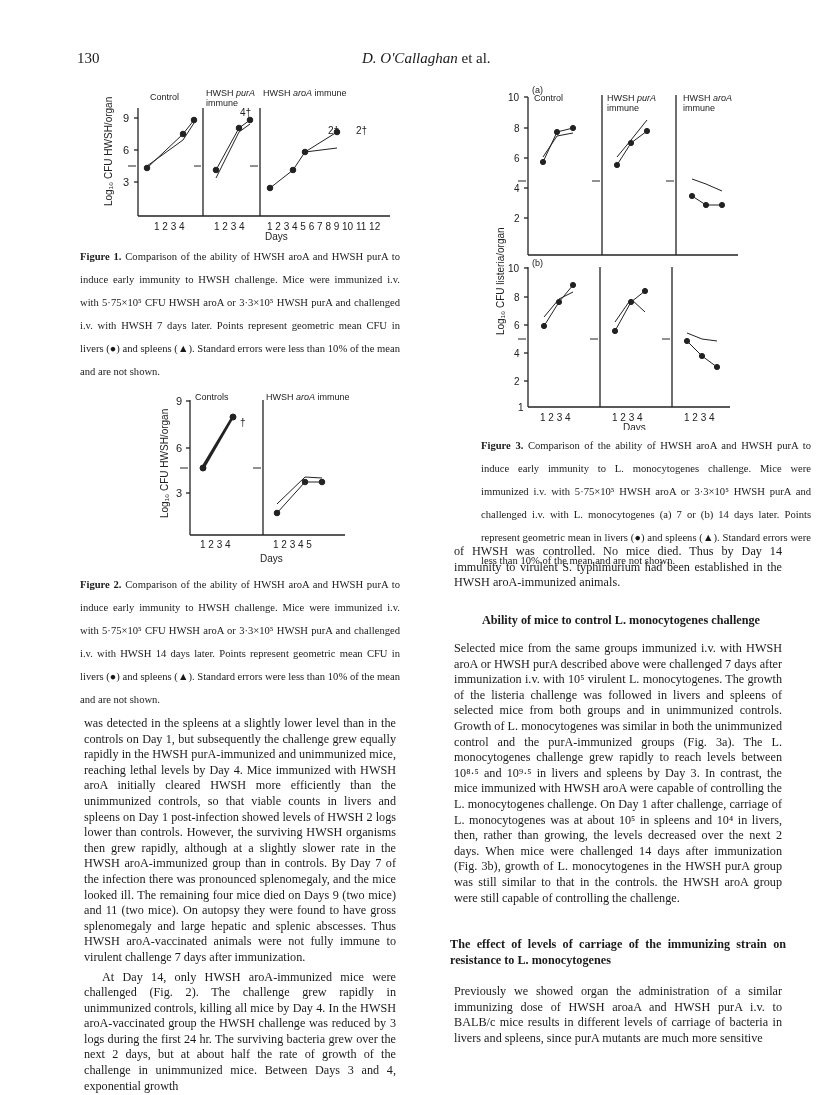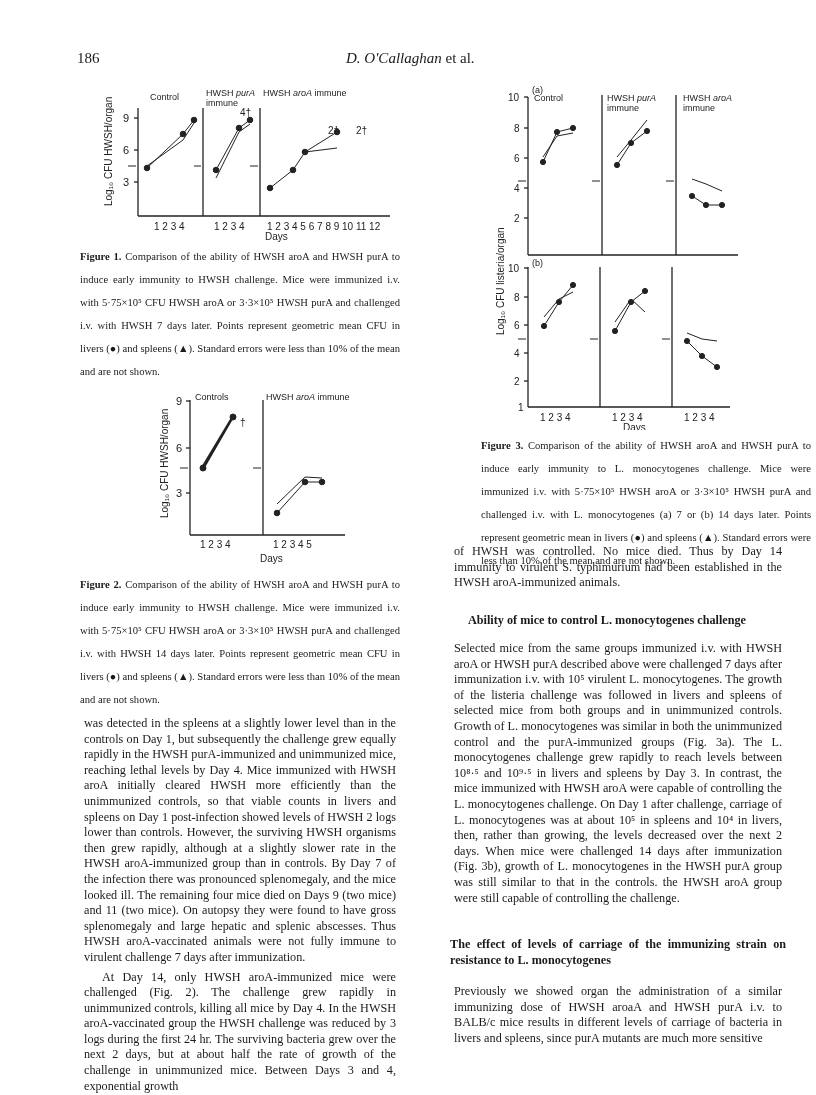--- a/index.html
+++ b/index.html
@@ -1,35 +1,35 @@
 <!DOCTYPE html>
 <html><head>
 <meta charset="utf-8">
 <style>
   html, body { margin:0; padding:0; background:#fff; }
   body { width:816px; height:1095px; position:relative; overflow:hidden;
          font-family:"Liberation Serif", serif; color:#1a1a1a; }
   .abs { position:absolute; }
   .runhead { top:50px; font-size:15px; }
   .pagenum { left:77px; }
-  .author { left:346px; }
+  .author { left:362px; }
   .author i { font-style:italic; }
   .caption { font-size:10.6px; line-height:23px; text-align:justify; }
   .caption b { font-weight:bold; }
   .body { font-size:12.2px; line-height:15.6px; text-align:justify; }
   .body p { margin:4px; }
   .body p.ind { text-indent:18px; }
   .heading { font-size:12.2px; font-weight:bold; line-height:15.6px; }
   i { font-style:italic; }
   svg text { font-family:"Liberation Sans", sans-serif; fill:#222; }
 </style>
 </head>
 <body>
 
-<div class="abs runhead pagenum">186</div>
+<div class="abs runhead pagenum">130</div>
 <div class="abs runhead author"><i>D. O'Callaghan</i><span> et al.</span></div>
 
 <svg class="abs" style="left:80px;top:82px" width="320" height="160">
   <g stroke="#222" stroke-width="1.3" fill="none">
 
     <line x1="58" y1="26" x2="58" y2="134"></line>
     <line x1="58" y1="134" x2="310" y2="134"></line>
     <line x1="123" y1="26" x2="123" y2="134"></line>
     <line x1="180" y1="26" x2="180" y2="134"></line>
 
@@ -216,20 +216,20 @@
 <div class="abs caption" style="left:481px;top:434px;width:330px;"><b>Figure 3.</b><span> Comparison of the ability of HWSH aroA and HWSH purA to induce early immunity to L. monocytogenes challenge. Mice were immunized i.v. with 5·75×10⁵ HWSH aroA or 3·3×10⁵ HWSH purA and challenged i.v. with L. monocytogenes (a) 7 or (b) 14 days later. Points represent geometric mean in livers (●) and spleens (▲). Standard errors were less than 10% of the mean and are not shown.</span></div>
 
 <div class="abs body" style="left:80px;top:712px;width:320px;">
   <p>was detected in the spleens at a slightly lower level than in the controls on Day 1, but subsequently the challenge grew equally rapidly in the HWSH purA-immunized and unimmunized mice, reaching lethal levels by Day 4. Mice immunized with HWSH aroA initially cleared HWSH more efficiently than the unimmunized controls, so that viable counts in livers and spleens on Day 1 post-infection showed levels of HWSH 2 logs lower than controls. However, the surviving HWSH organisms then grew rapidly, although at a slightly slower rate in the HWSH aroA-immunized group than in controls. By Day 7 of the infection there was pronounced splenomegaly, and the mice looked ill. The remaining four mice died on Days 9 (two mice) and 11 (two mice). On autopsy they were found to have gross splenomegaly and large hepatic and splenic abscesses. Thus HWSH aroA-vaccinated animals were not fully immune to virulent challenge 7 days after immunization.</p>
   <p class="ind">At Day 14, only HWSH aroA-immunized mice were challenged (Fig. 2). The challenge grew rapidly in unimmunized controls, killing all mice by Day 4. In the HWSH aroA-vaccinated group the HWSH challenge was reduced by 3 logs during the first 24 hr. The surviving bacteria grew over the next 2 days, but at about half the rate of growth of the challenge in unimmunized mice. Between Days 3 and 4, exponential growth</p>
 </div>
 
 <div class="abs body" style="left:450px;top:540px;width:336px;">
   <p>of HWSH was controlled. No mice died. Thus by Day 14 immunity to virulent S. typhimurium had been established in the HWSH aroA-immunized animals.</p>
 </div>
-<div class="abs heading" style="left:468px;top:613px;width:336px;">Ability of mice to control L. monocytogenes challenge</div>
+<div class="abs heading" style="left:424px;top:613px;width:336px;text-align:right;">Ability of mice to control L. monocytogenes challenge</div>
 <div class="abs body" style="left:450px;top:637px;width:336px;">
   <p>Selected mice from the same groups immunized i.v. with HWSH aroA or HWSH purA described above were challenged 7 days after immunization i.v. with 10⁵ virulent L. monocytogenes. The growth of the listeria challenge was followed in livers and spleens of selected mice from both groups and in unimmunized controls. Growth of L. monocytogenes was similar in both the unimmunized control and the purA-immunized groups (Fig. 3a). The L. monocytogenes challenge grew rapidly to reach levels between 10⁸·⁵ and 10⁹·⁵ in livers and spleens by Day 3. In contrast, the mice immunized with HWSH aroA were capable of controlling the L. monocytogenes challenge. On Day 1 after challenge, carriage of L. monocytogenes was at about 10⁵ in spleens and 10⁴ in livers, then, rather than growing, the levels decreased over the next 2 days. When mice were challenged 14 days after immunization (Fig. 3b), growth of L. monocytogenes in the HWSH purA group was still similar to that in the controls. the HWSH aroA group were still capable of controlling the challenge.</p>
 </div>
 <div class="abs heading" style="left:450px;top:937px;width:336px;text-align:justify;">The effect of levels of carriage of the immunizing strain on resistance to L. monocytogenes</div>
 <div class="abs body" style="left:450px;top:980px;width:336px;">
   <p>Previously we showed organ the administration of a similar immunizing dose of HWSH aroaA and HWSH purA i.v. to BALB/c mice results in different levels of carriage of bacteria in livers and spleens, since purA mutants are much more sensitive</p>
 </div>
 
 </body></html>

